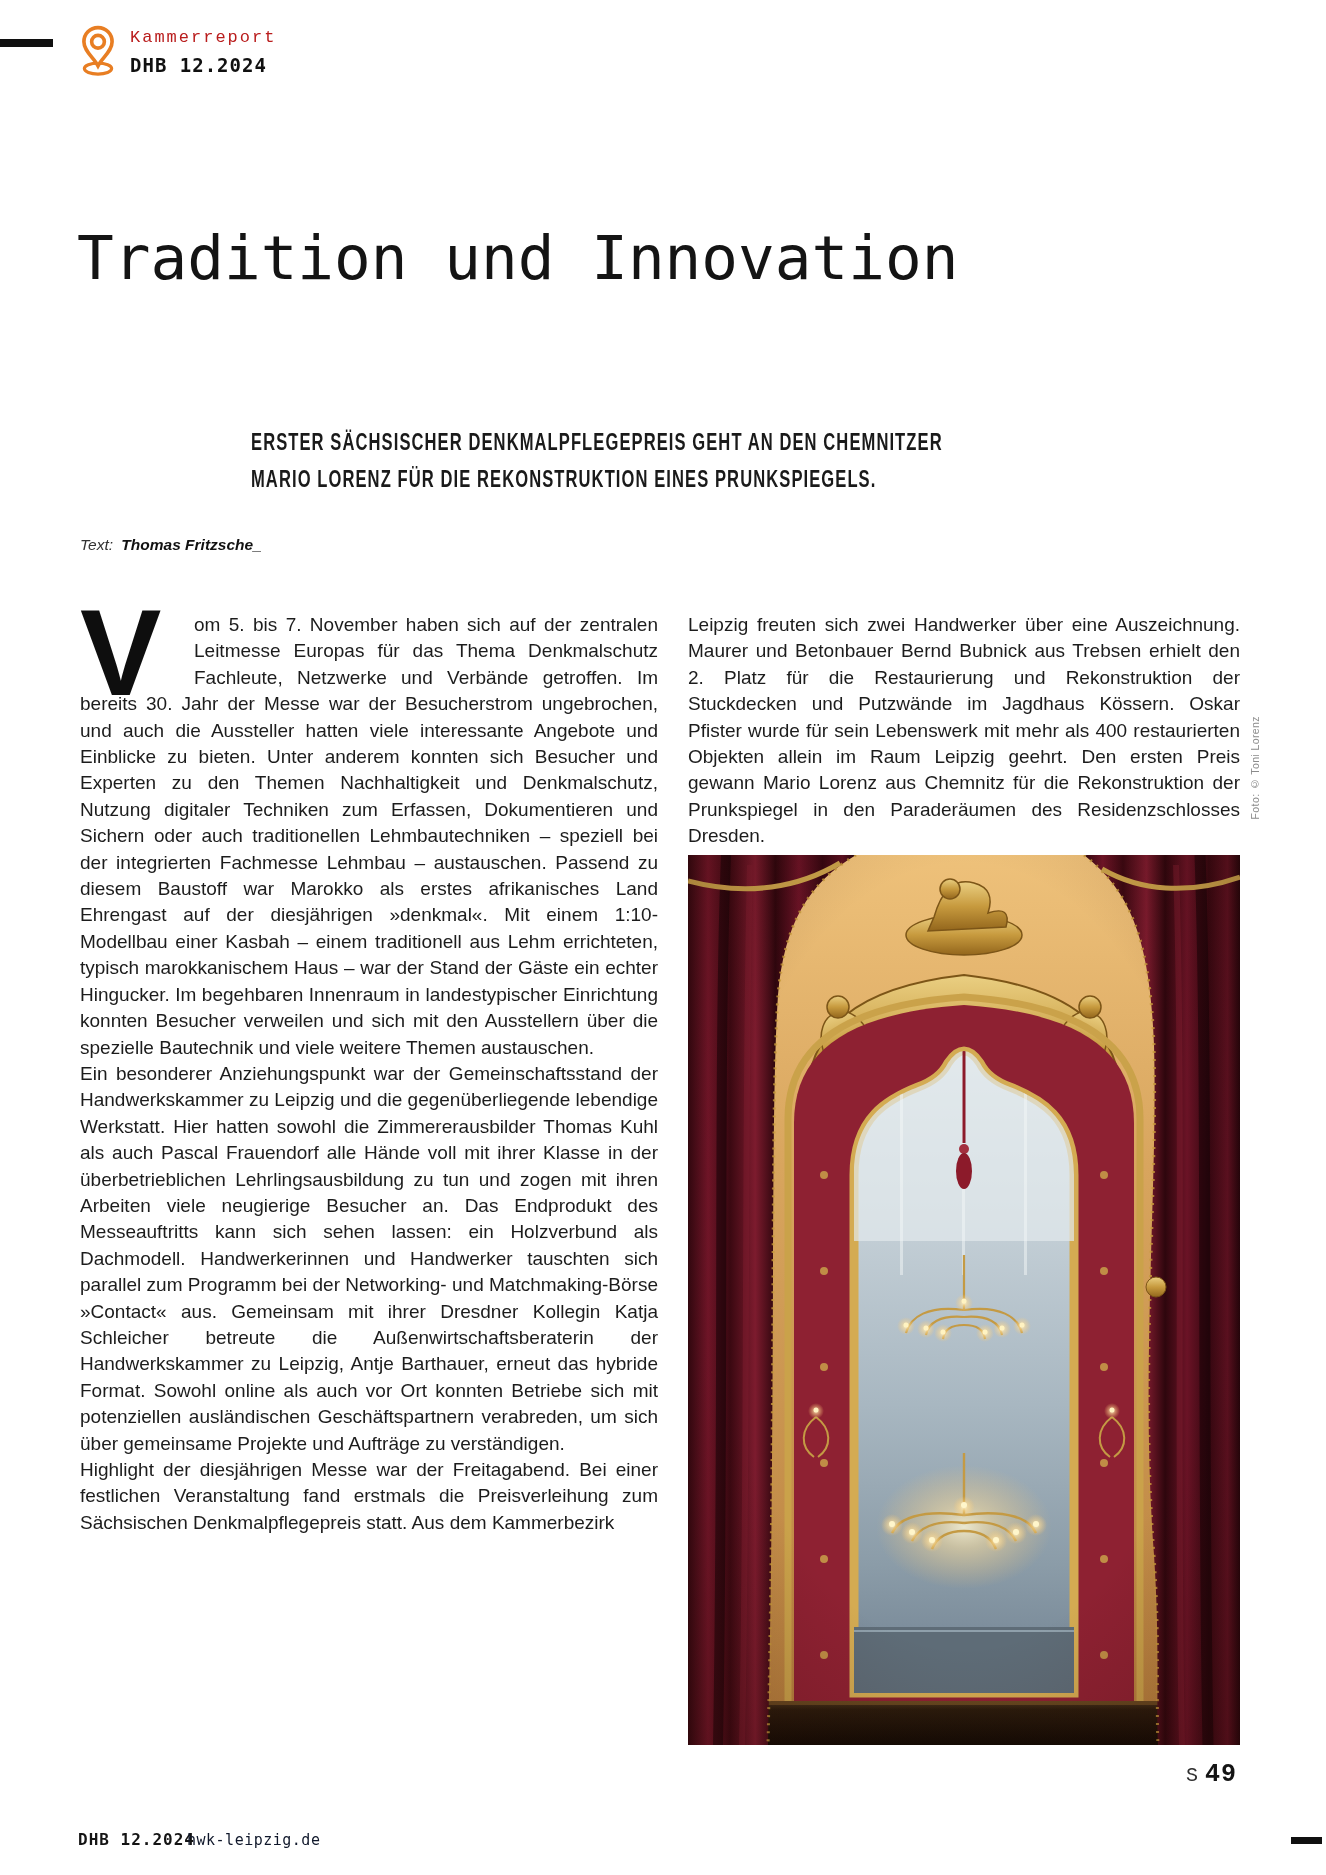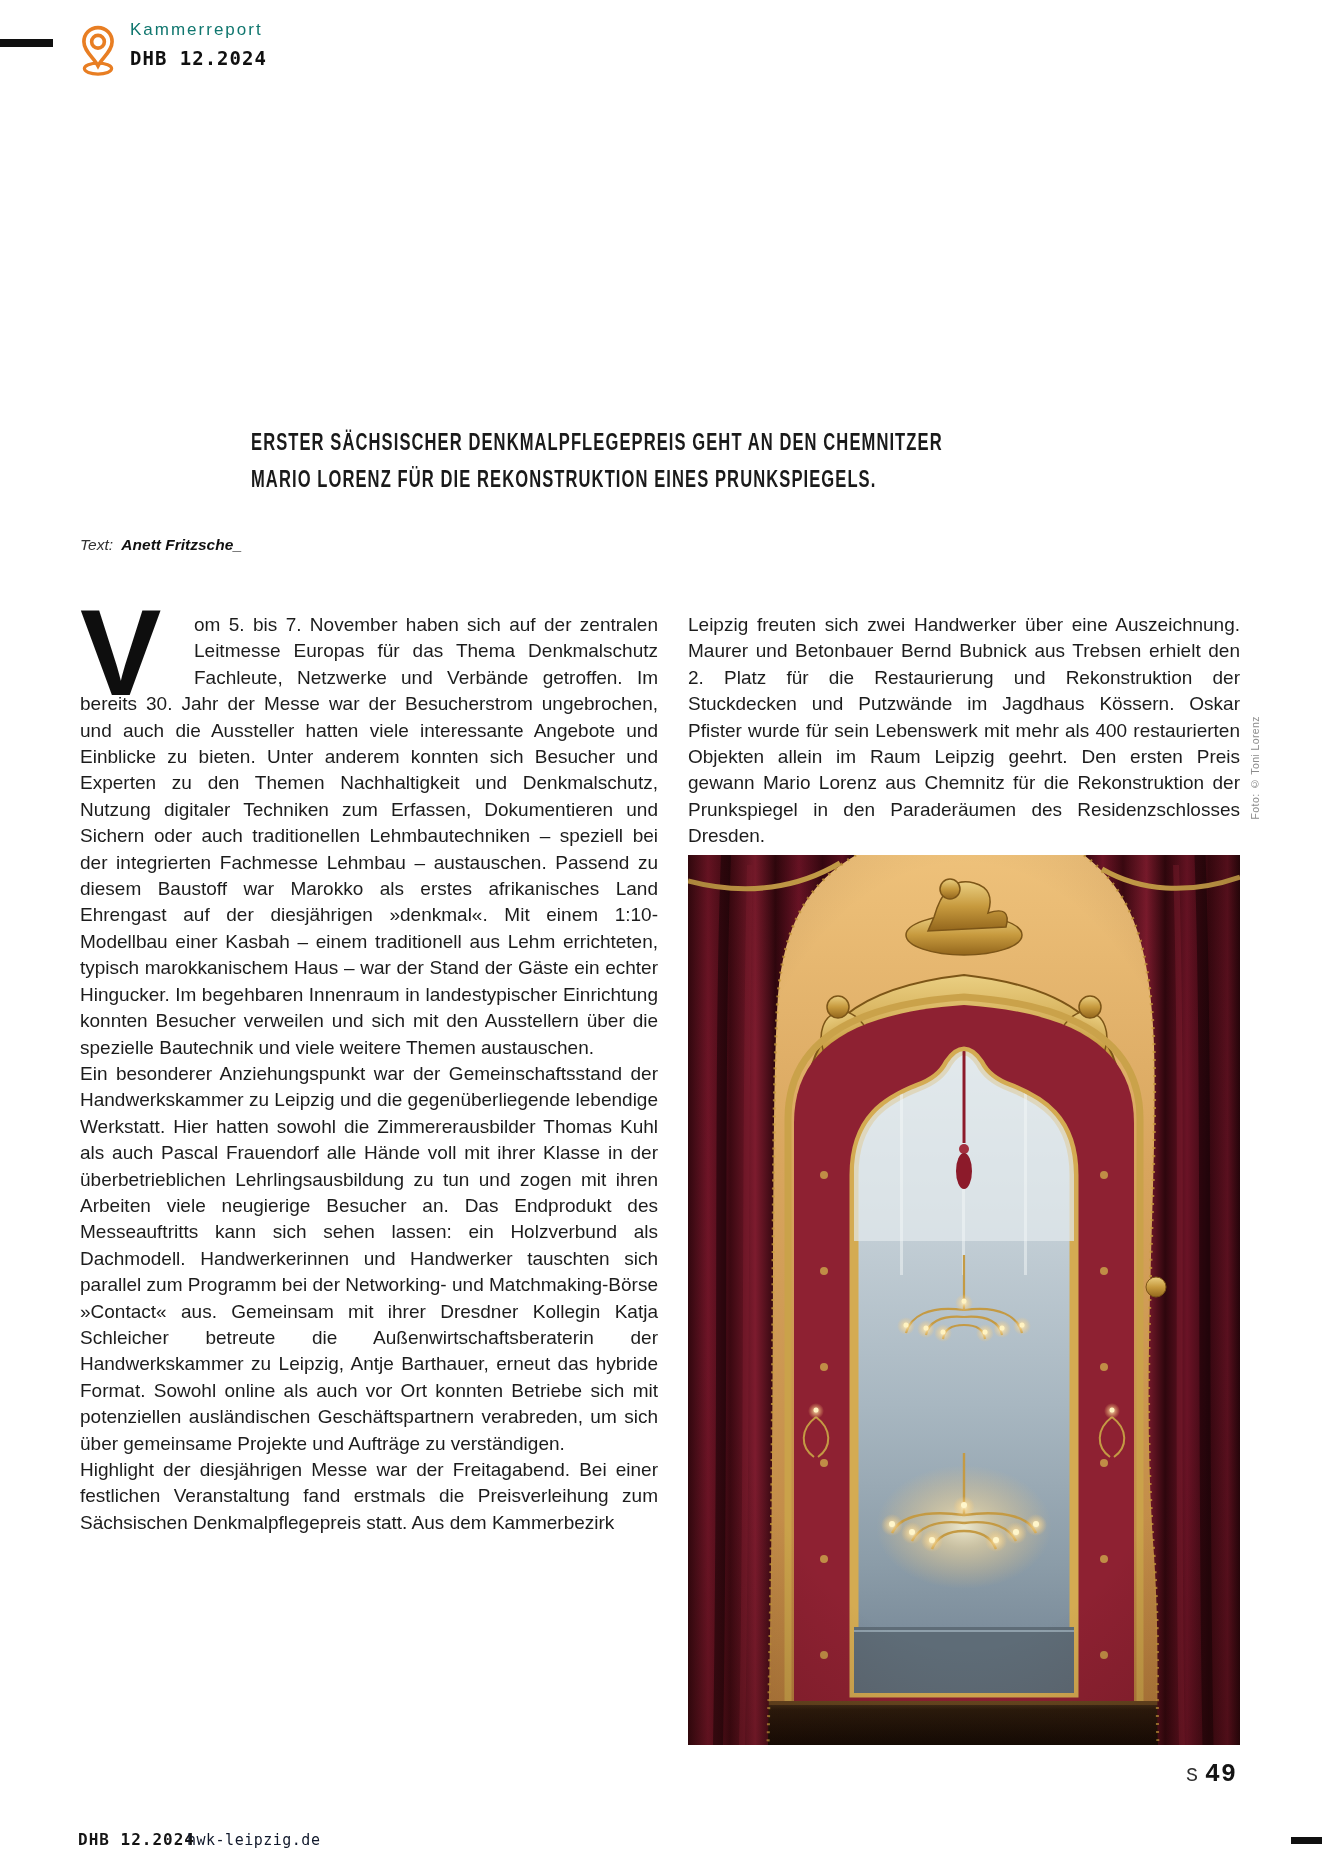--- a/index.html
+++ b/index.html
@@ -4,21 +4,21 @@
 <style>
   *{box-sizing:border-box}
   html,body{margin:0;padding:0}
   body{width:1326px;height:1875px;position:relative;background:#ffffff;
        font-family:"Liberation Sans","DejaVu Sans",sans-serif;color:#1d1d1d;overflow:hidden}
 
   .topbar{position:absolute;left:0;top:39px;width:53px;height:8px;background:#101010}
 
   .brand{position:absolute;left:78px;top:20px;display:flex;gap:12px;align-items:flex-start}
   .pin{display:block;margin-top:3px}
-  .brand-section{font-family:Liberation Sans, sans-serif;font-size:17px;letter-spacing:2px;color:#0f766e;margin-top:0}
+  .brand-section{font-family:Liberation Mono, monospace;font-size:17px;letter-spacing:2px;color:#b91c1c;margin-top:8px}
   .brand-issue{font-family:"DejaVu Sans Mono",monospace;font-weight:bold;font-size:19px;letter-spacing:1px;color:#101010;margin-top:7px}
 
   .title{position:absolute;left:77px;top:224px;margin:0;font-family:"DejaVu Sans Mono",monospace;
          font-weight:500;font-size:61px;line-height:68px;color:#141414}
   .title span{display:block}
 
   .deck{position:absolute;left:251px;top:424px;font-weight:bold;font-size:23px;line-height:37px;
         letter-spacing:1.5px;color:#1a1a1a;transform:scaleX(.72);transform-origin:left top;white-space:nowrap}
 
   .byline{position:absolute;left:80px;top:536px;font-size:15.5px;font-style:italic;color:#333}
@@ -61,30 +61,31 @@
         <circle cx="22" cy="20.5" r="7" fill="none" stroke="#e87e23" stroke-width="4"></circle>
       </svg>
     </span>
     <div>
       <div class="brand-section">Kammerreport</div>
       <div class="brand-issue">DHB 12.2024</div>
     </div>
   </header>
 
   <h1 class="title">
+    <span>Tradition und Innovation</span>
   </h1>
 
   <div class="deck">
     <div>ERSTER SÄCHSISCHER DENKMALPFLEGEPREIS GEHT AN DEN CHEMNITZER</div>
     <div>MARIO LORENZ FÜR DIE REKONSTRUKTION EINES PRUNKSPIEGELS.</div>
   </div>
 
   <div class="byline">
     <span class="byline-label">Text:</span>
-    <span class="byline-author">Anett Fritzsche_</span>
+    <span class="byline-author">Thomas Fritzsche_</span>
   </div>
 
   <div class="col col-left">
     <p class="body">
       <span class="dropcap">V</span><span>om 5. bis 7. November haben sich auf der zentralen Leitmesse Europas für das Thema Denkmalschutz Fachleute, Netzwerke und Verbände getroffen. Im bereits 30. Jahr der Messe war der Besucherstrom ungebrochen, und auch die Aussteller hatten viele interessante Angebote und Einblicke zu bieten. Unter anderem konnten sich Besucher und Experten zu den Themen Nachhaltigkeit und Denkmalschutz, Nutzung digitaler Techniken zum Erfassen, Dokumentieren und Sichern oder auch traditionellen Lehmbautechniken – speziell bei der integrierten Fachmesse Lehmbau – austauschen. Passend zu diesem Baustoff war Marokko als erstes afrikanisches Land Ehrengast auf der diesjährigen »denkmal«. Mit einem 1:10-Modellbau einer Kasbah – einem traditionell aus Lehm errichteten, typisch marokkanischem Haus – war der Stand der Gäste ein echter Hingucker. Im begehbaren Innenraum in landestypischer Einrichtung konnten Besucher verweilen und sich mit den Ausstellern über die spezielle Bautechnik und viele weitere Themen austauschen.</span>
     </p>
     <p class="body">Ein besonderer Anziehungspunkt war der Gemeinschaftsstand der Handwerkskammer zu Leipzig und die gegenüberliegende lebendige Werkstatt. Hier hatten sowohl die Zimmererausbilder Thomas Kuhl als auch Pascal Frauendorf alle Hände voll mit ihrer Klasse in der überbetrieblichen Lehrlingsausbildung zu tun und zogen mit ihren Arbeiten viele neugierige Besucher an. Das Endprodukt des Messeauftritts kann sich sehen lassen: ein Holzverbund als Dachmodell. Handwerkerinnen und Handwerker tauschten sich parallel zum Programm bei der Networking- und Matchmaking-Börse »Contact« aus. Gemeinsam mit ihrer Dresdner Kollegin Katja Schleicher betreute die Außenwirtschaftsberaterin der Handwerkskammer zu Leipzig, Antje Barthauer, erneut das hybride Format. Sowohl online als auch vor Ort konnten Betriebe sich mit potenziellen ausländischen Geschäftspartnern verabreden, um sich über gemeinsame Projekte und Aufträge zu verständigen.</p>
     <p class="body">Highlight der diesjährigen Messe war der Freitagabend. Bei einer festlichen Veranstaltung fand erstmals die Preisverleihung zum Sächsischen Denkmalpflegepreis statt. Aus dem Kammerbezirk</p>
   </div>
 

